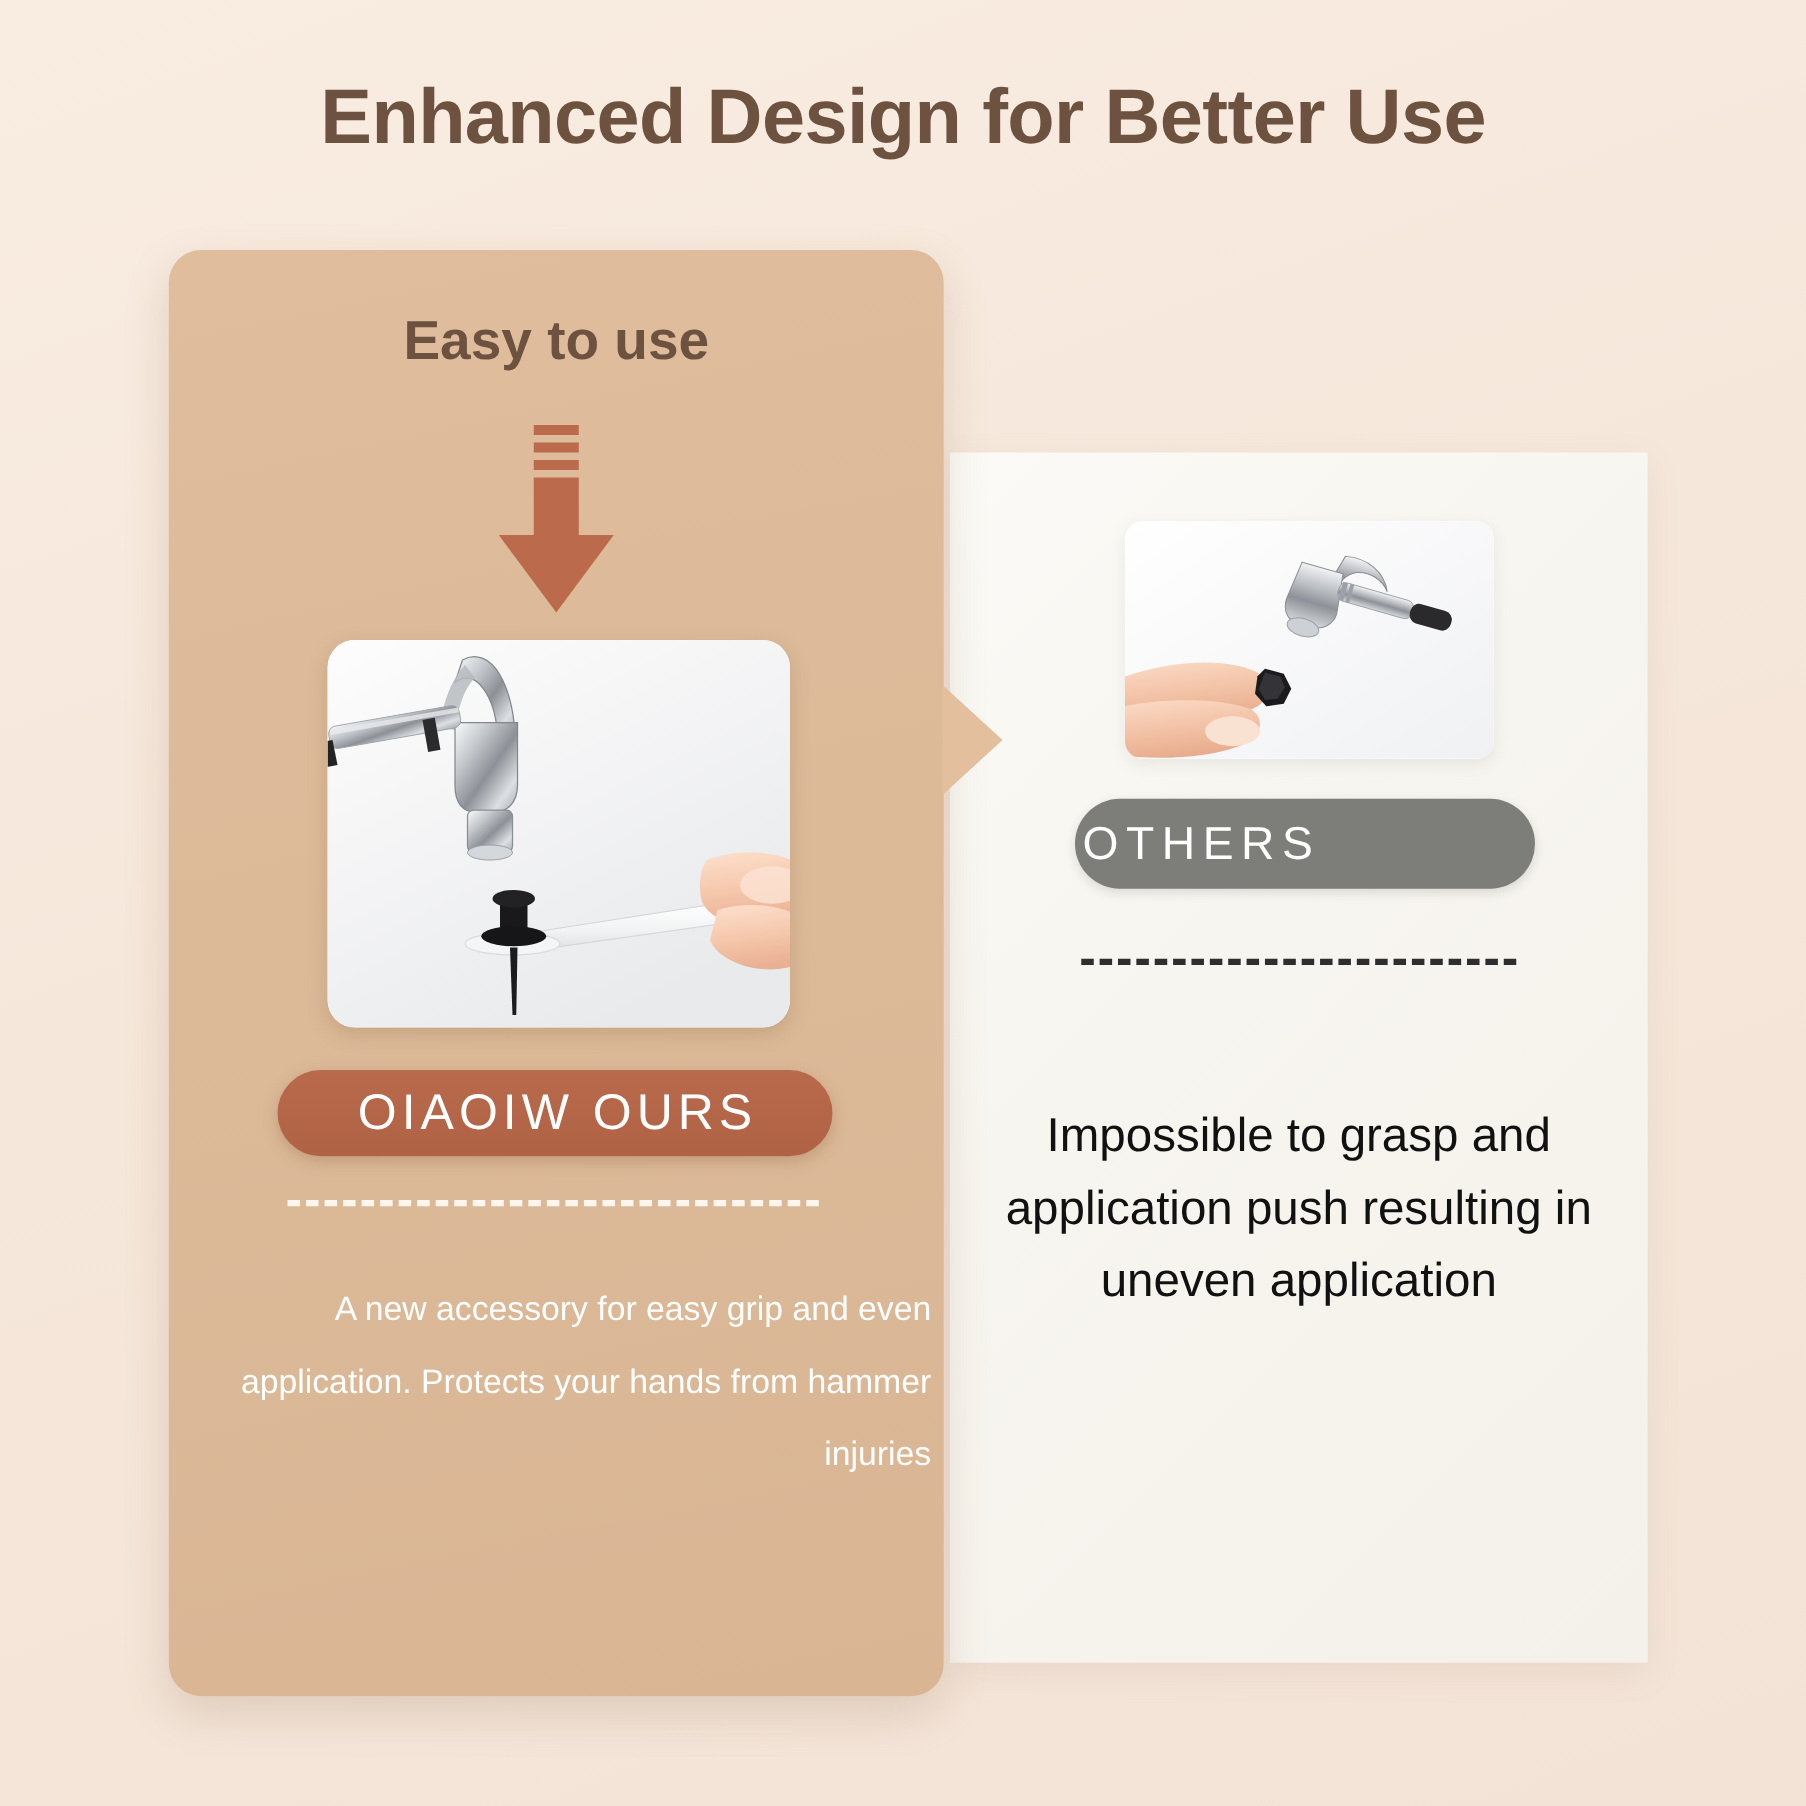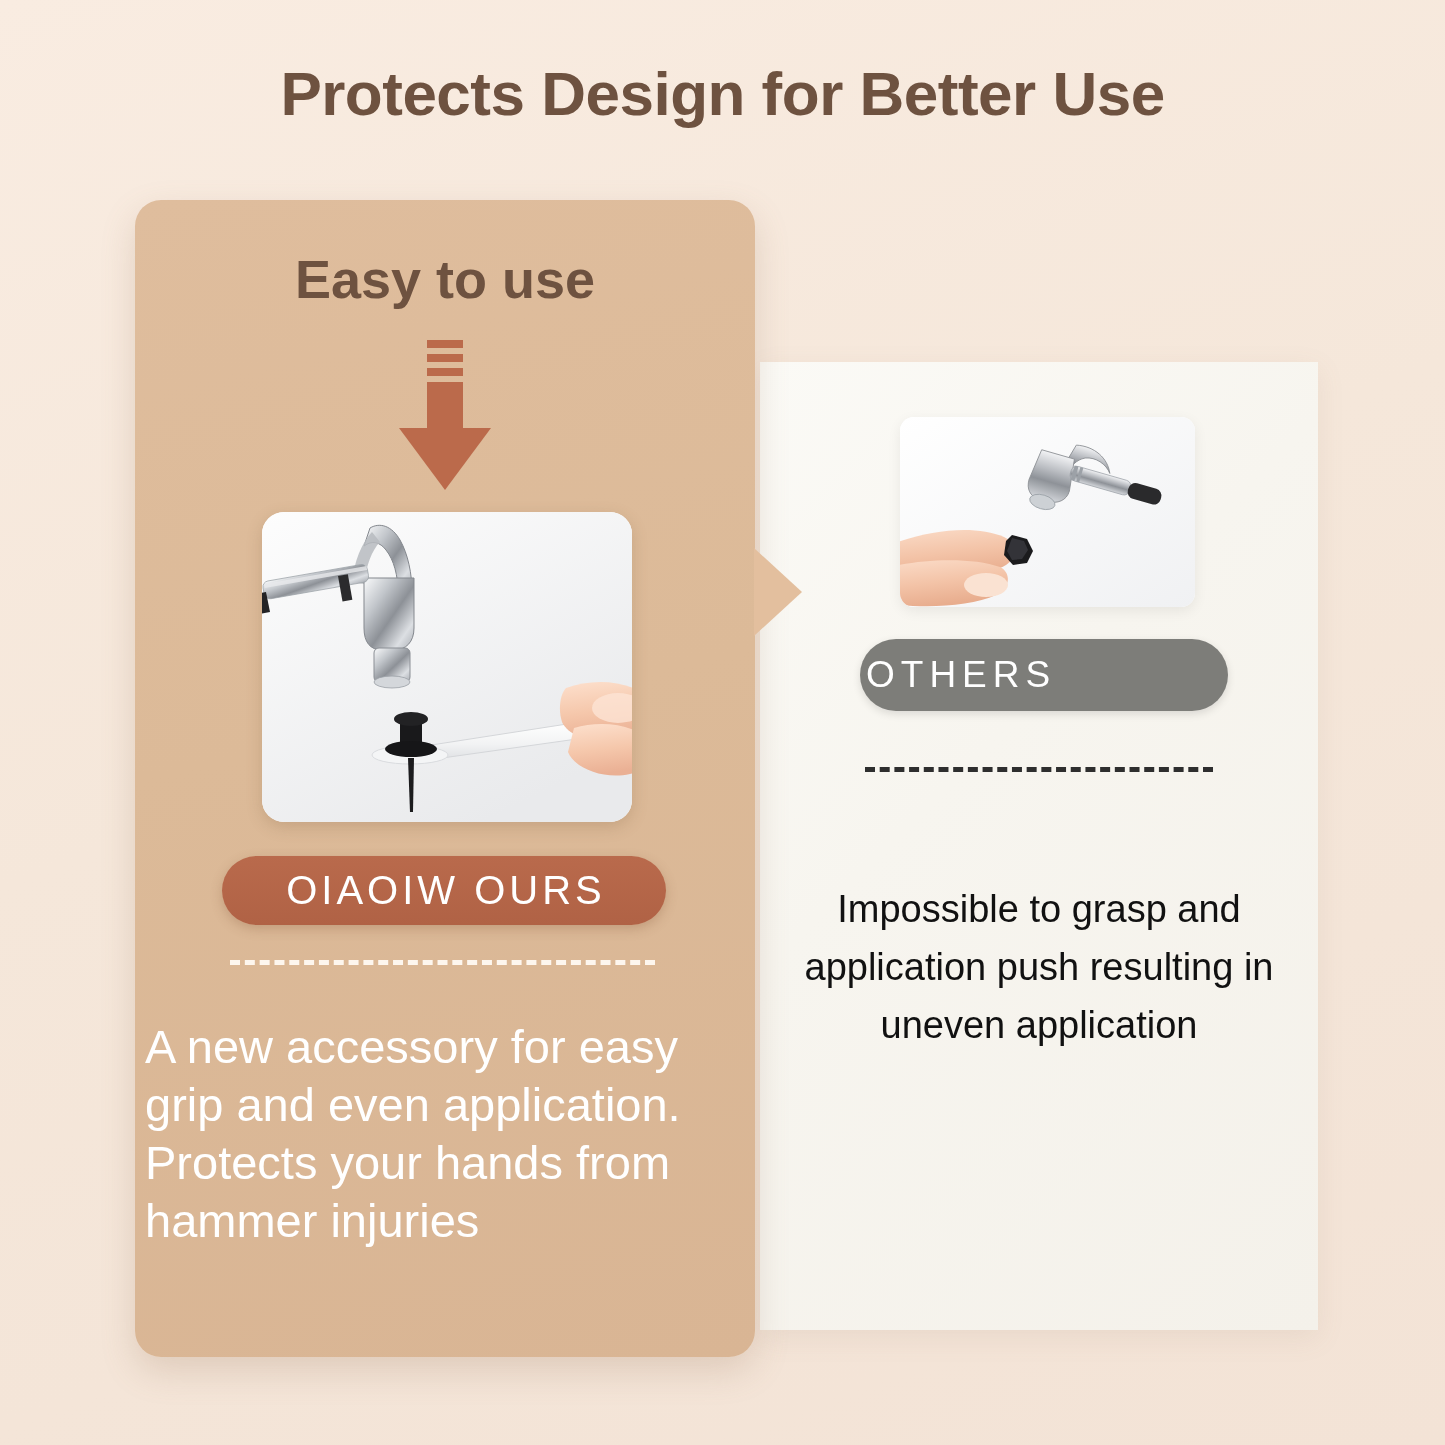--- a/index.html
+++ b/index.html
@@ -113,21 +113,21 @@
     border-top: 44px solid transparent;
     border-bottom: 44px solid transparent;
     border-left: 48px solid #e3bf9e;
   }
   .ours-title {
     position: absolute;
     left: 0;
     top: 48px;
     width: 620px;
     text-align: center;
-    font-size: 54px;
+    font-size: 44px;
     font-weight: bold;
     color: #6e5240;
   }
   .arrow-down {
     position: absolute;
     left: 258px;
     top: 140px;
     width: 104px;
     height: 152px;
   }
@@ -167,35 +167,35 @@
     top: 760px;
     width: 425px;
     height: 0;
     border-top: 5px dashed #fdf6ee;
   }
   .ours-text {
     position: absolute;
     left: 10px;
     top: 818px;
     width: 600px;
-    text-align: left;
-    font-size: 47px;
+    text-align: right;
+    font-size: 27px;
     line-height: 58px;
     color: #ffffff;
   }
 
   
   .photo-svg { display: block; width: 100%; height: 100%; }
 </style>
 </head>
 <body>
 
 <div class="stage">
 
-  <div class="page-title">Protects Design for Better Use</div>
+  <div class="page-title">Enhanced Design for Better Use</div>
 
   <div class="card-others">
 
     <div class="others-photo">
       <svg class="photo-svg" viewBox="0 0 295 190">
         <defs>
           <linearGradient id="ogBg" x1="0" y1="0" x2="1" y2="1">
             <stop offset="0%" stop-color="#ffffff"></stop>
             <stop offset="100%" stop-color="#f0f1f3"></stop>
           </linearGradient>

